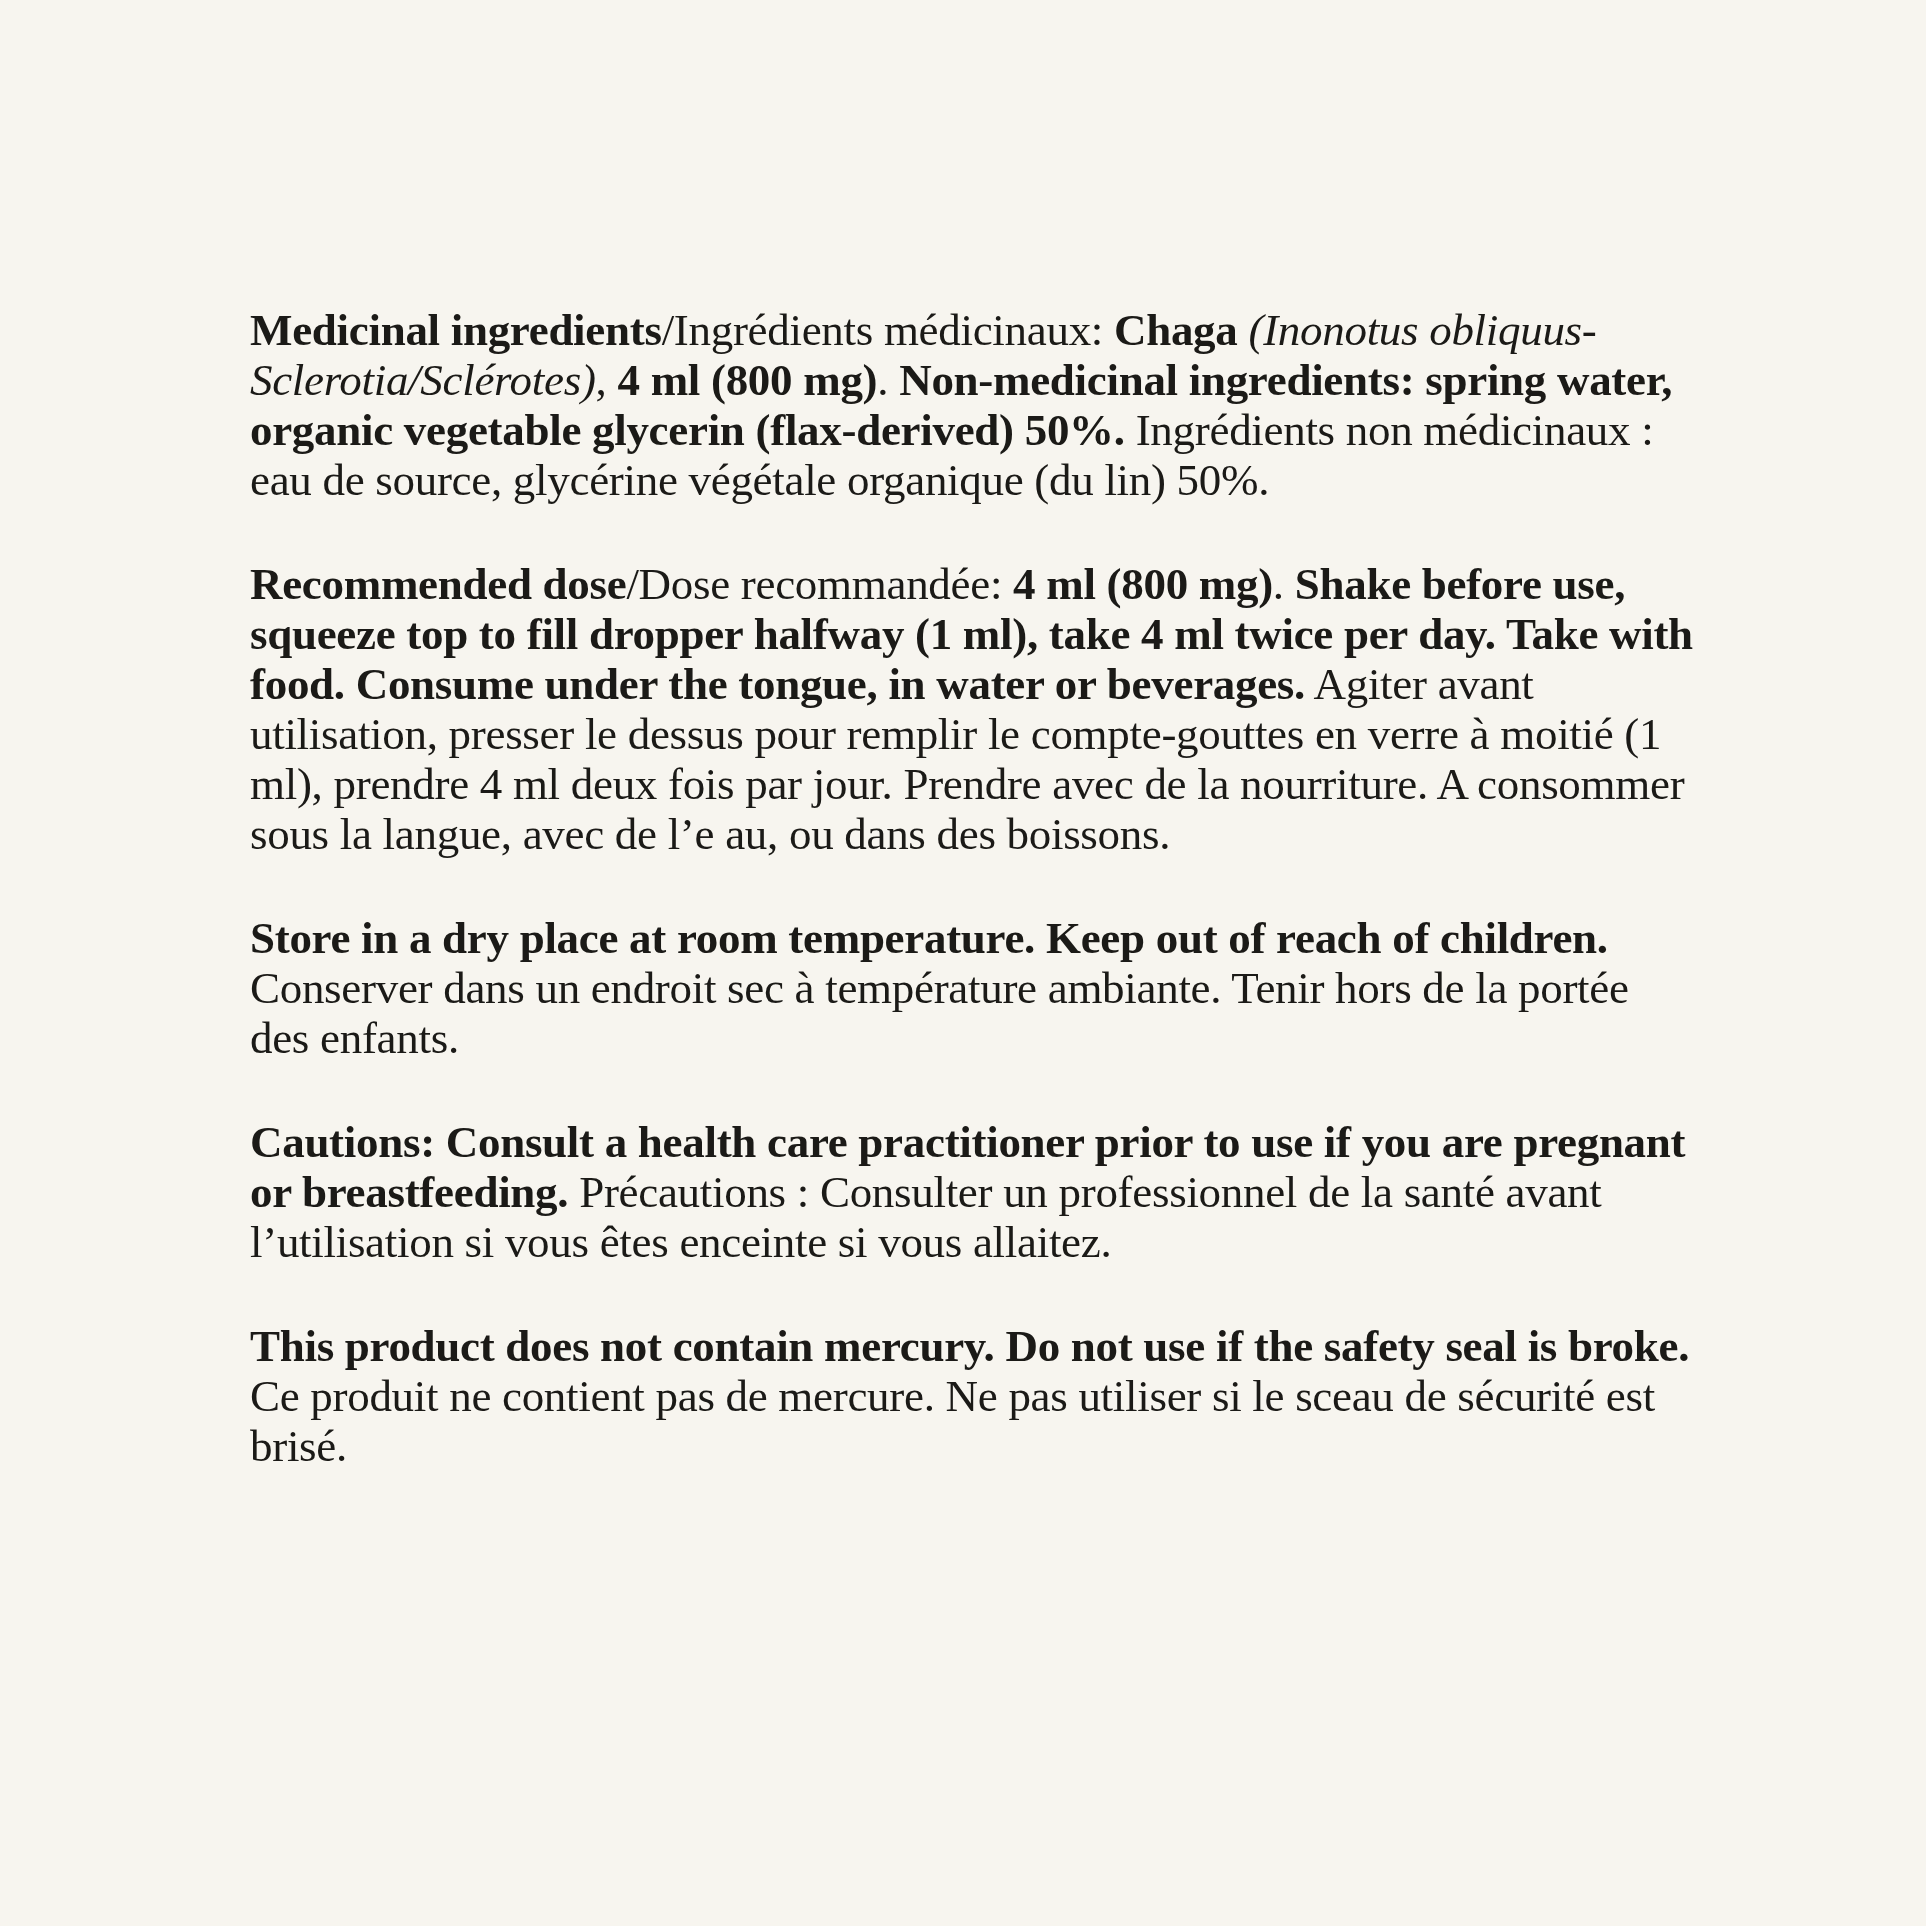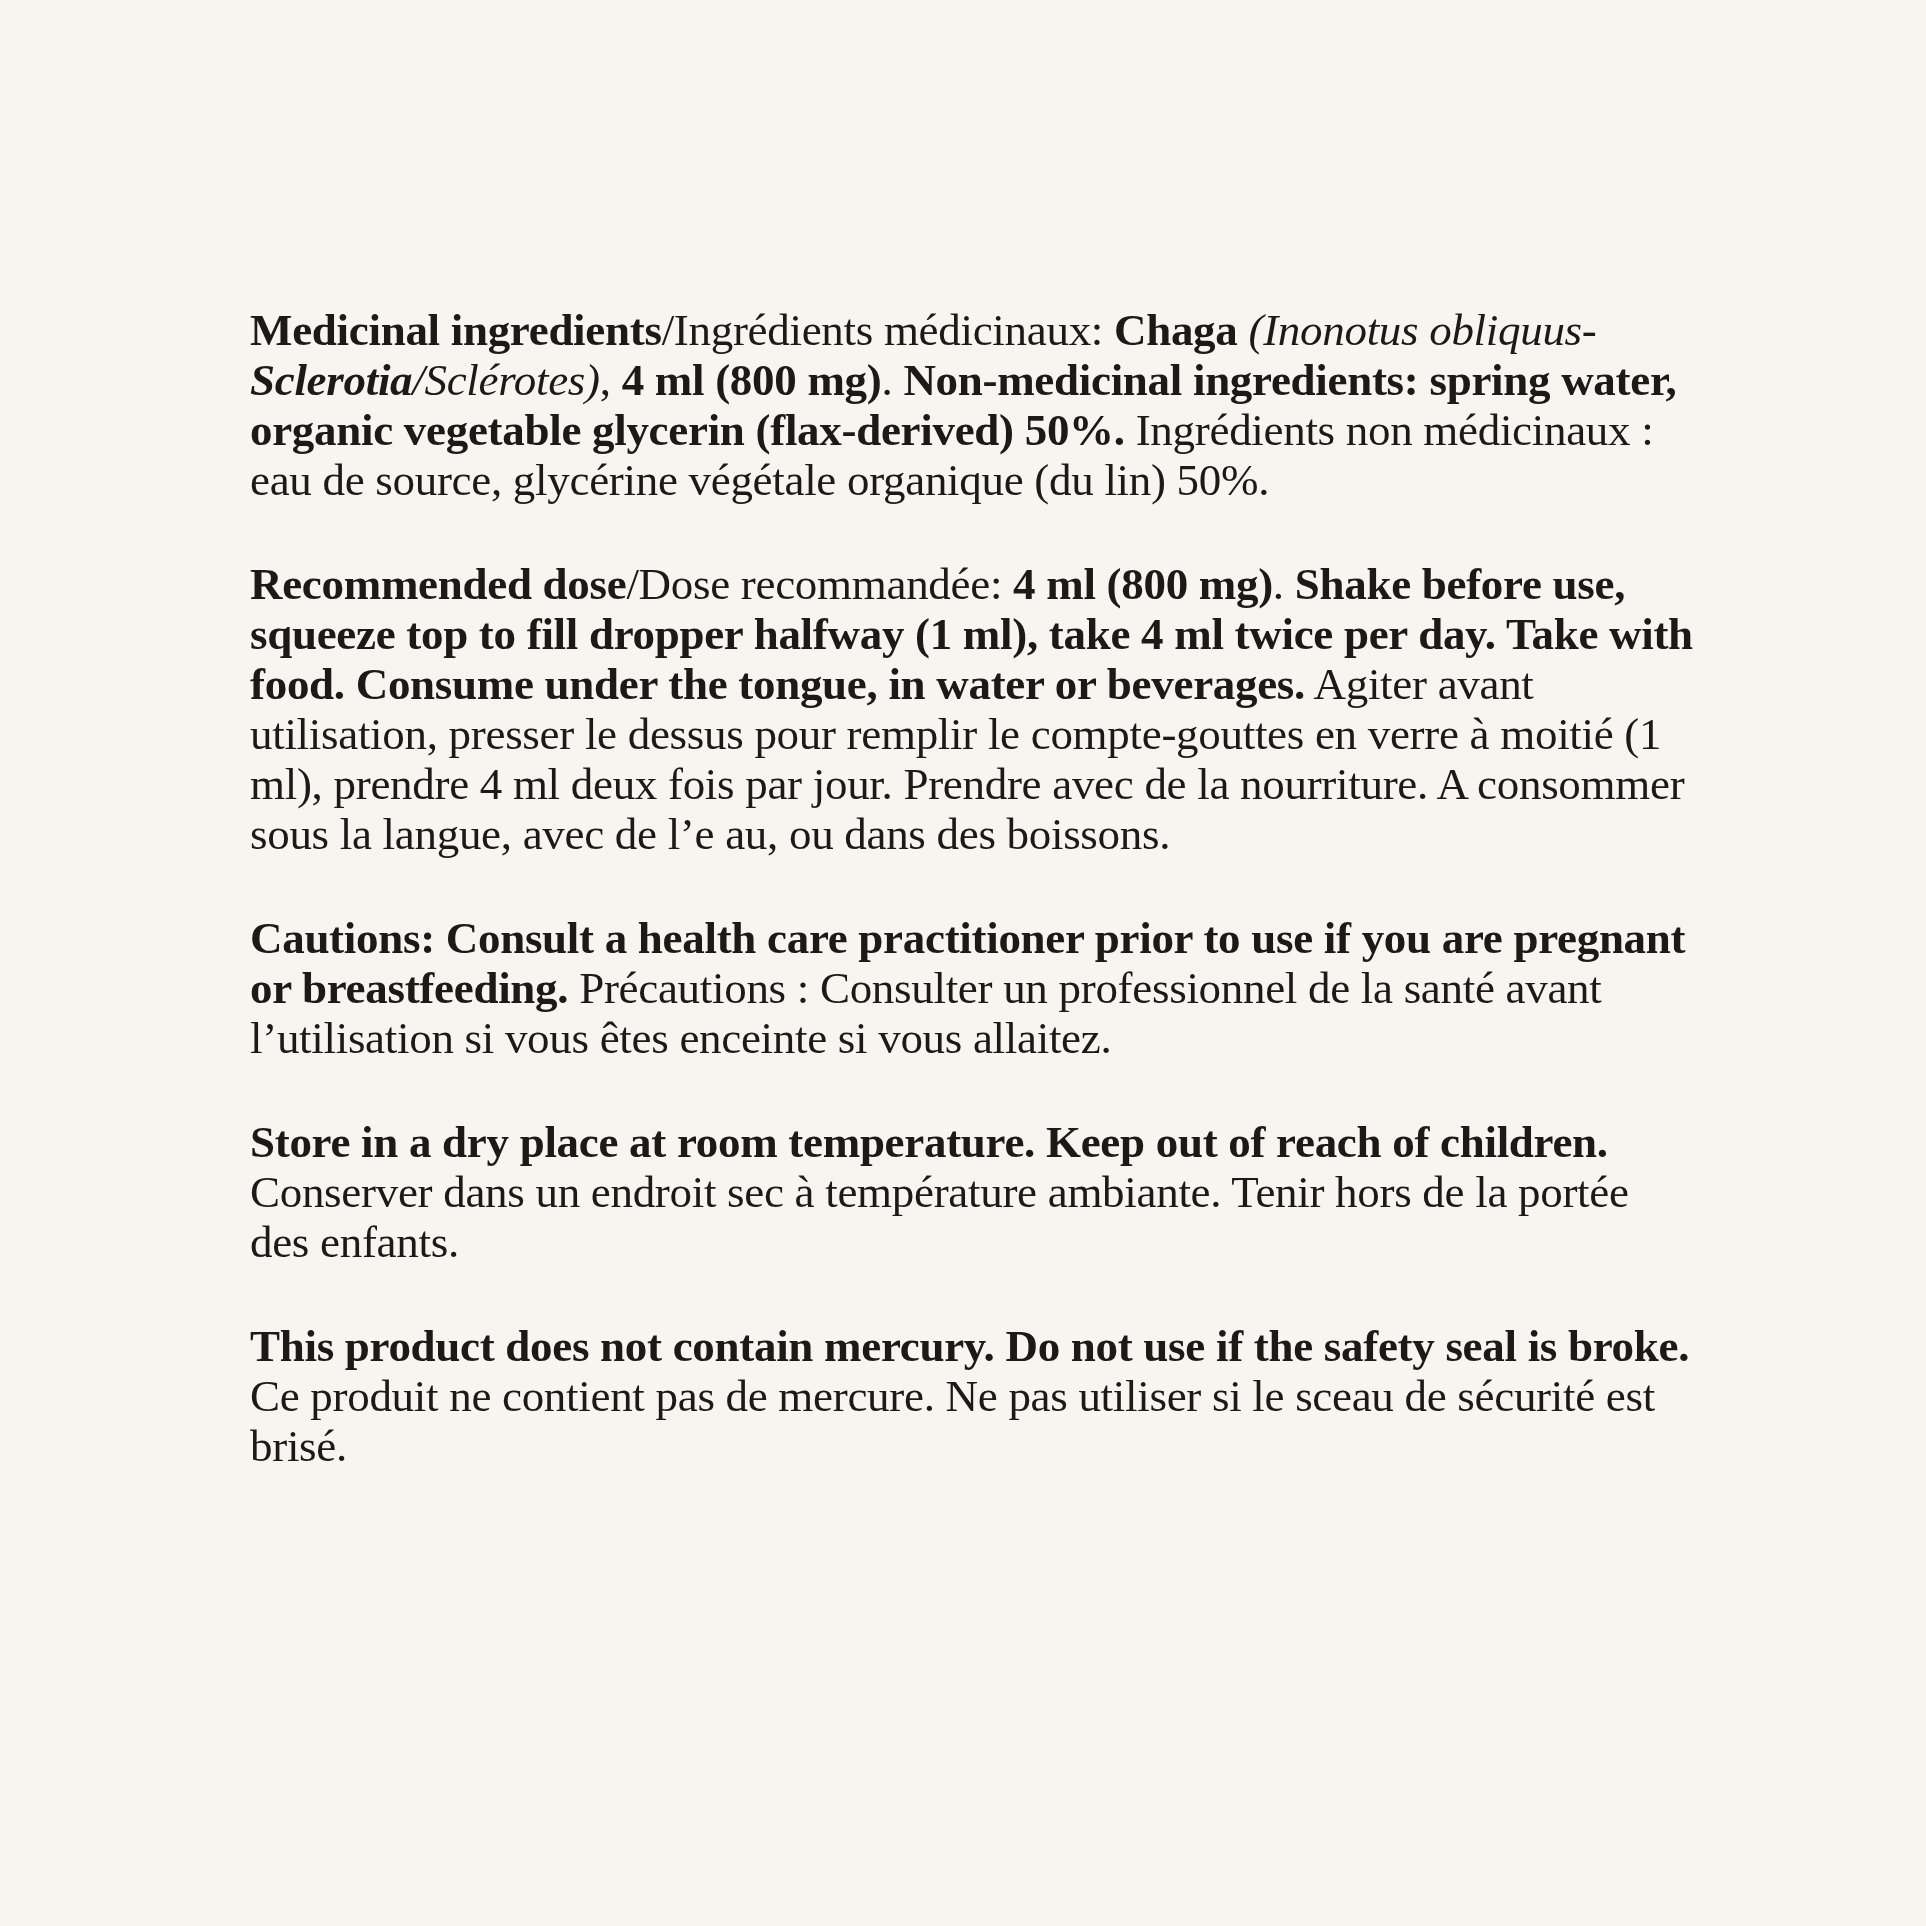--- a/index.html
+++ b/index.html
@@ -23,27 +23,27 @@
     text-align: left;
   }
   .label-text p {
     margin: 0 0 54px 0;
     padding: 0;
   }
   .label-text p:last-child { margin-bottom: 0; }
   .r  { font-weight: 400; font-style: normal; text-align: right; }
   .b  { font-weight: 700; font-style: normal; margin-top: 24px; }
   .i  { font-weight: 400; font-style: italic; }
-  .bi { font-weight: 700; font-style: italic; }
+  .bi { font-weight: 400; font-style: italic; }
 </style>
 </head>
 <body>
 
 <main class="label-text">
   <div>
       <p><span class="b">Medicinal ingredients</span><span class="r">/Ingrédients médicinaux: </span><span class="b">Chaga </span><span class="i">(Inonotus obliquus-</span><span class="bi">Sclerotia</span><span class="i">/Sclérotes)</span><span class="r">, </span><span class="b">4 ml (800 mg)</span><span class="r">. </span><span class="b">Non-medicinal ingredients: spring water, organic vegetable glycerin (flax-derived) 50%.</span><span class="r"> Ingrédients non médicinaux : eau de source, glycérine végétale organique (du lin) 50%.</span></p>
       <p><span class="b">Recommended dose</span><span class="r">/Dose recommandée: </span><span class="b">4 ml (800 mg)</span><span class="r">. </span><span class="b">Shake before use, squeeze top to fill dropper halfway (1 ml), take 4 ml twice per day. Take with food. Consume under the tongue, in water or beverages.</span><span class="r"> Agiter avant utilisation, presser le dessus pour remplir le compte-gouttes en verre à moitié (1 ml), prendre 4 ml deux fois par jour. Prendre avec de la nourriture. A consommer sous la langue, avec de l’e au, ou dans des boissons.</span></p>
+      <p><span class="b">Store in a dry place at room temperature. Keep out of reach of children.</span><span class="r"> Conserver dans un endroit sec à température ambiante. Tenir hors de la portée des enfants.</span></p>
       <p><span class="b">Cautions: Consult a health care practitioner prior to use if you are pregnant or breastfeeding.</span><span class="r"> Précautions : Consulter un professionnel de la santé avant l’utilisation si vous êtes enceinte si vous allaitez.</span></p>
-      <p><span class="b">Store in a dry place at room temperature. Keep out of reach of children.</span><span class="r"> Conserver dans un endroit sec à température ambiante. Tenir hors de la portée des enfants.</span></p>
       <p><span class="b">This product does not contain mercury. Do not use if the safety seal is broke.</span><span class="r"> Ce produit ne contient pas de mercure. Ne pas utiliser si le sceau de sécurité est brisé.</span></p>
     </div>
 </main>
 
 
 </body></html>

